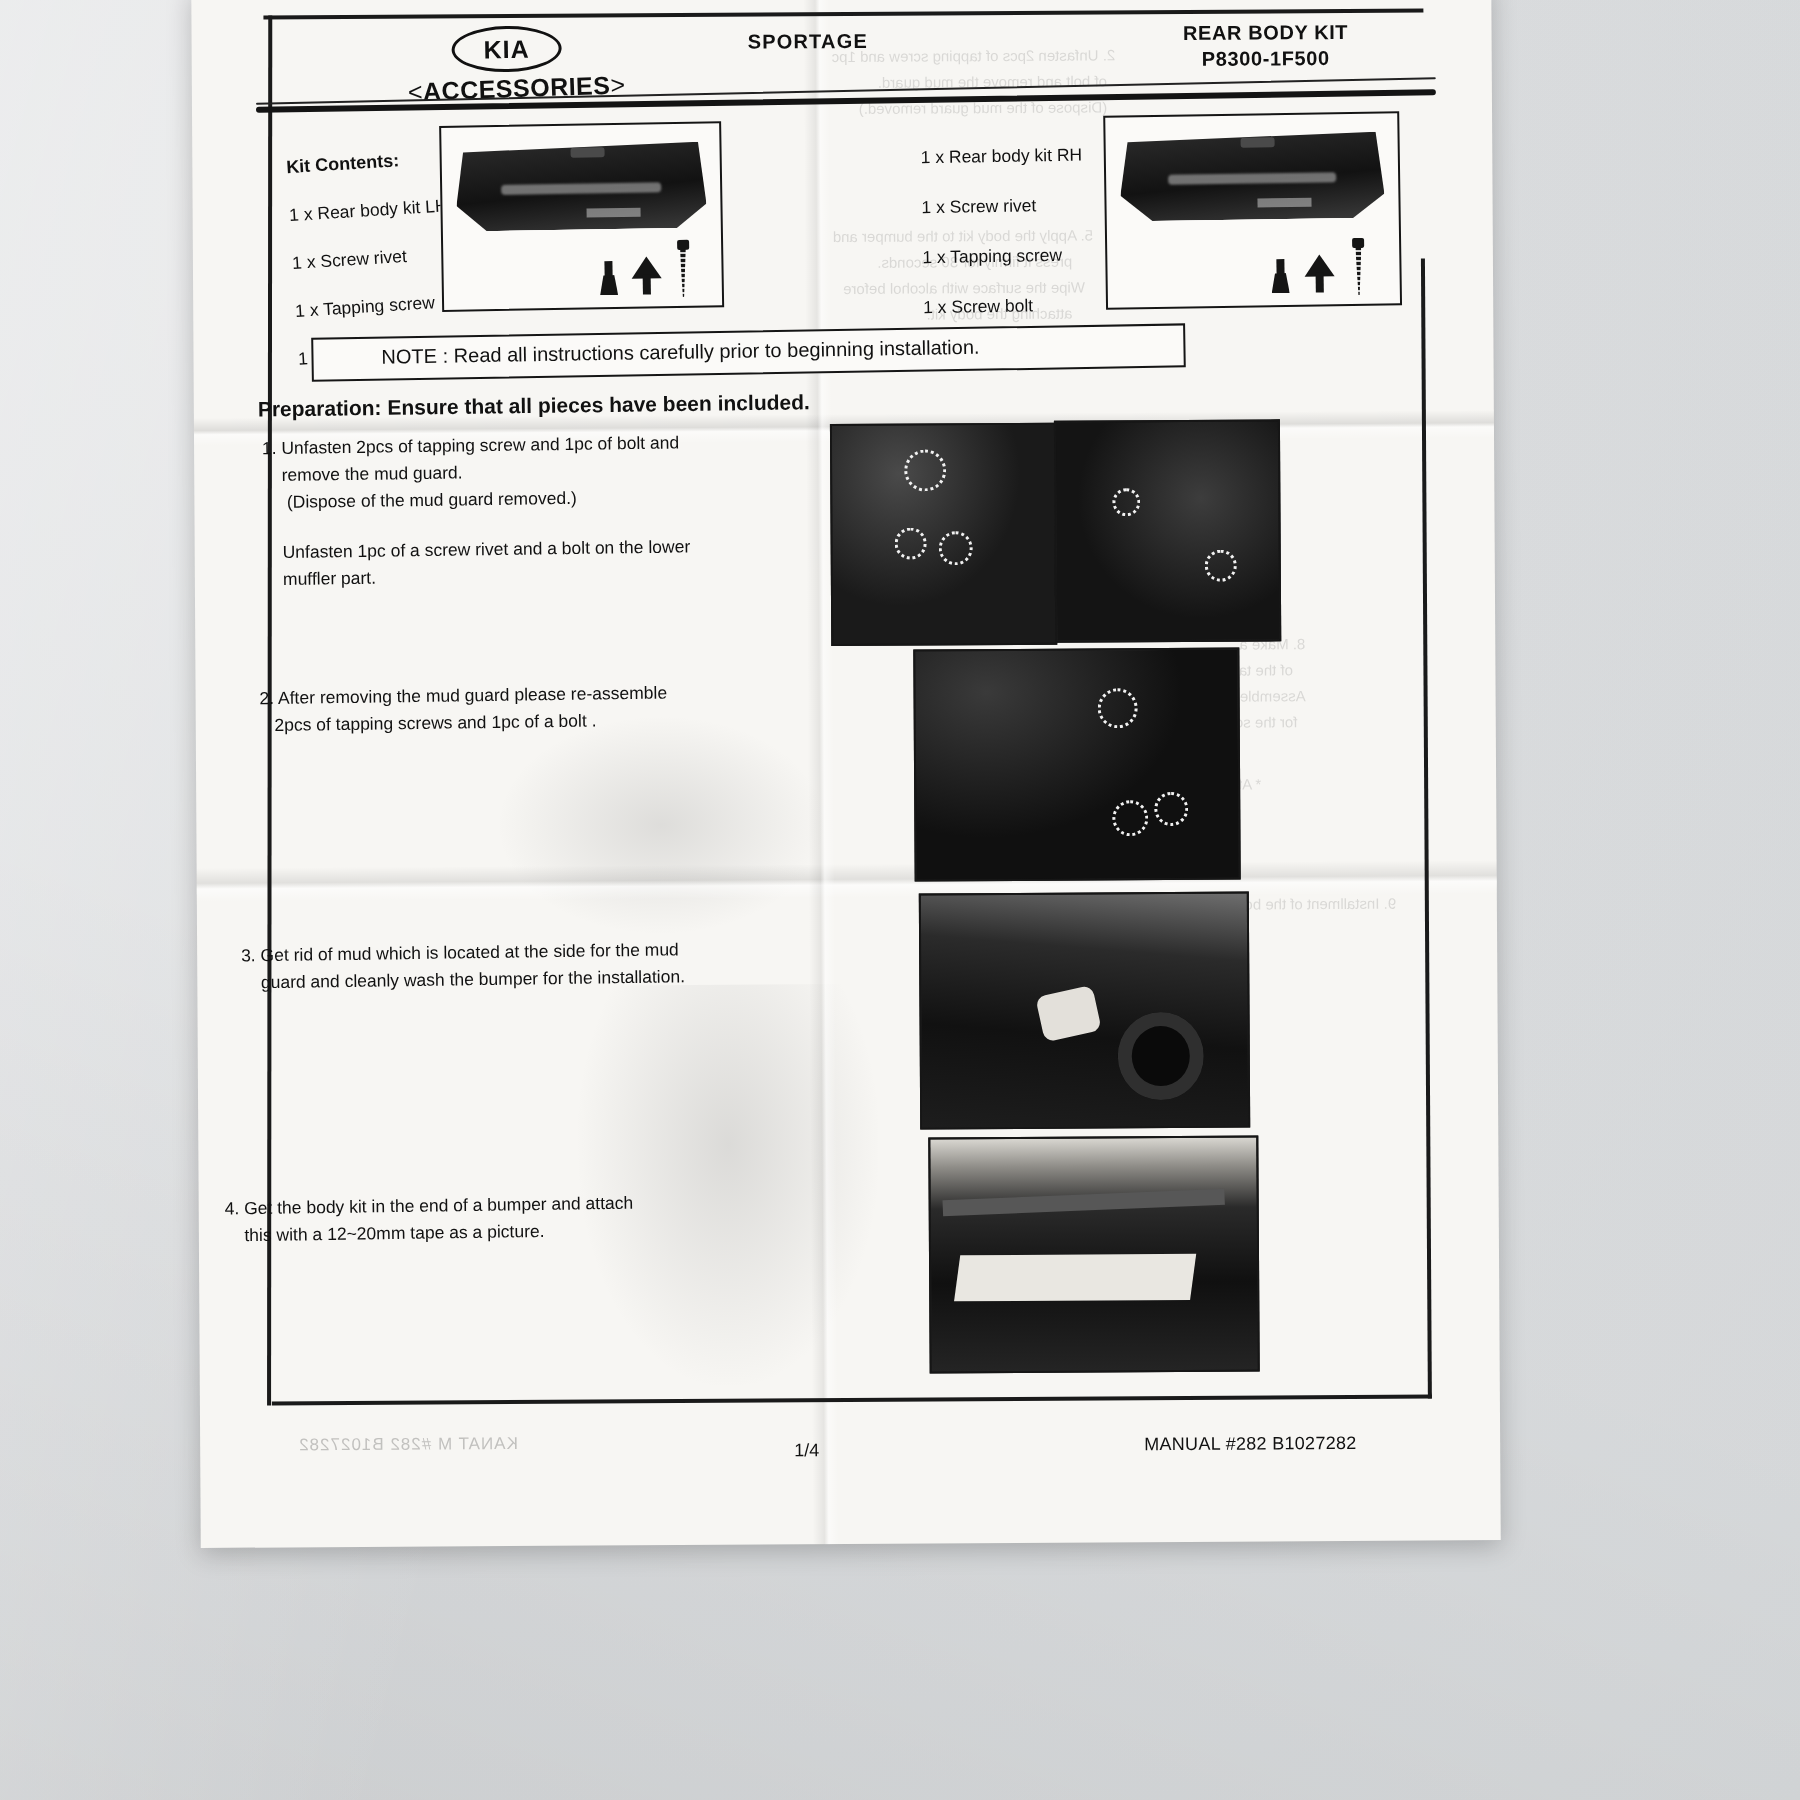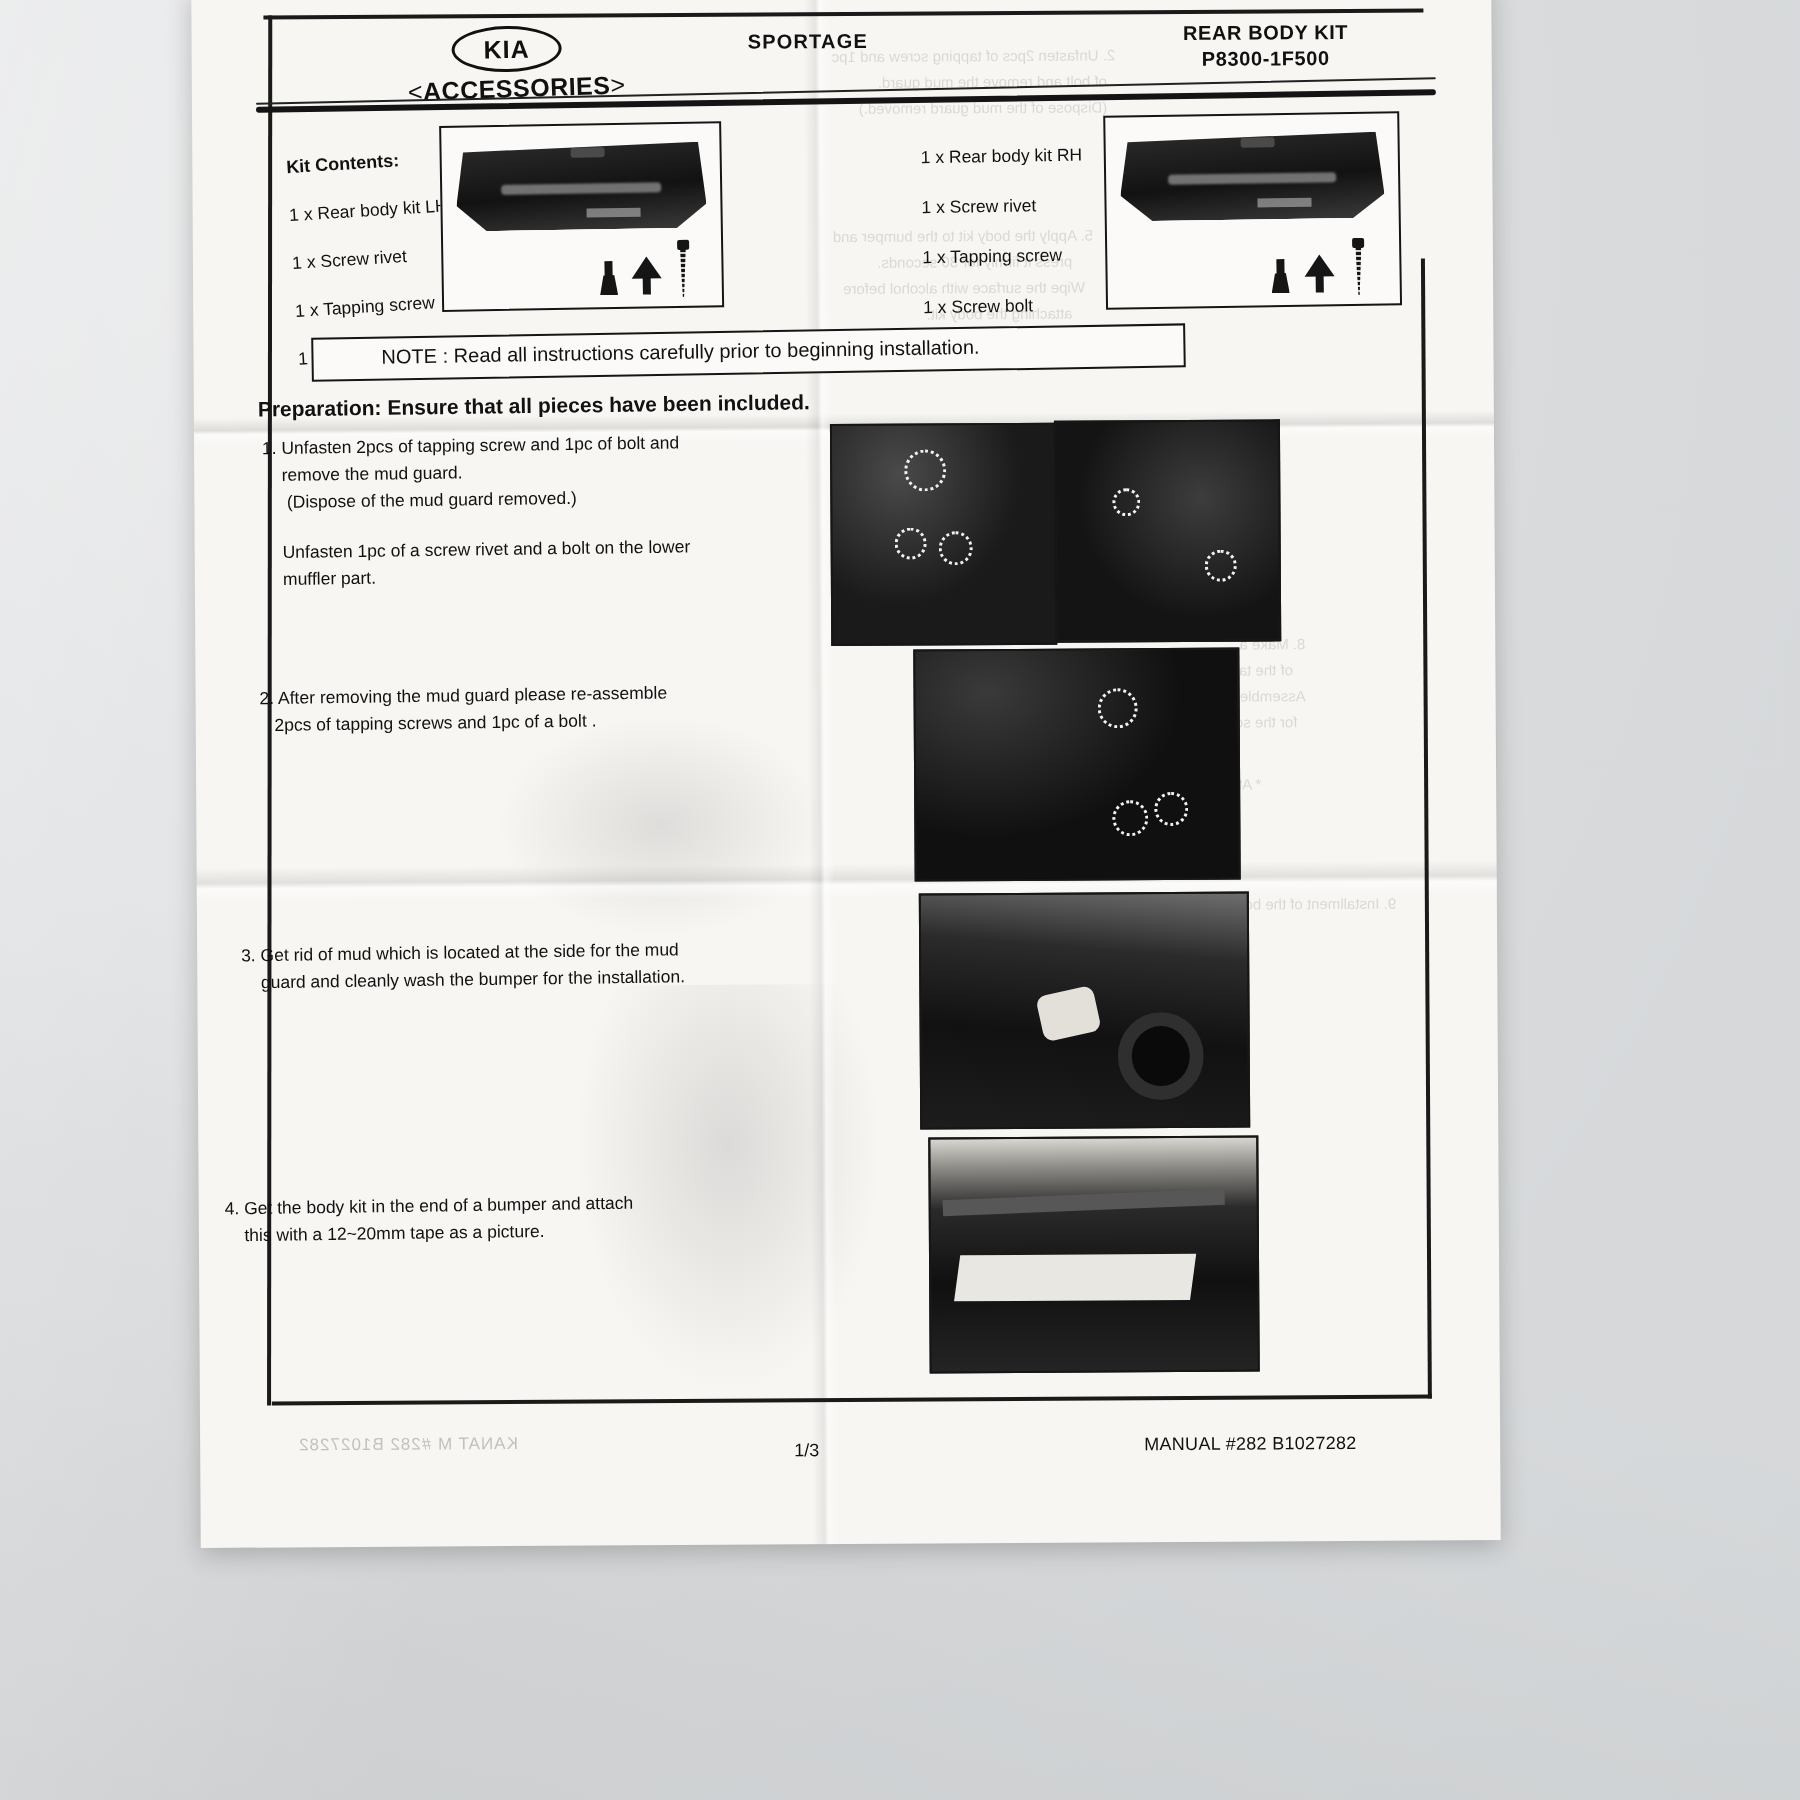--- a/index.html
+++ b/index.html
@@ -410,18 +410,18 @@
       <div style="position:absolute; left:196px; top:118px; width:86px; height:88px; border-radius:50%; background:#0a0a0a; box-shadow:inset 0 0 0 14px #2f2f2f;"></div>
     </div>
 
     <div class="photo p4">
       <div class="grain" style="background:
         linear-gradient(180deg,#d8d6d0 0%, #8f8d88 12%, #2a2a2a 30%, #101010 62%, #242424 100%);"></div>
       <div style="position:absolute; left:26px; top:116px; width:236px; height:46px; background:#e9e7e1; transform:skewX(-8deg);"></div>
       <div style="position:absolute; left:12px; top:56px; width:282px; height:16px; background:#575757; transform:rotate(-2deg);"></div>
     </div>
 
-    <div class="footer-page">1/3</div>
+    <div class="footer-page">1/4</div>
     <div class="footer-manual">MANUAL #282 B1027282</div>
     <div class="footer-ghost">KANAT M #282 B1027282</div>
 
   </div>
 </div>
 
 </body></html>

